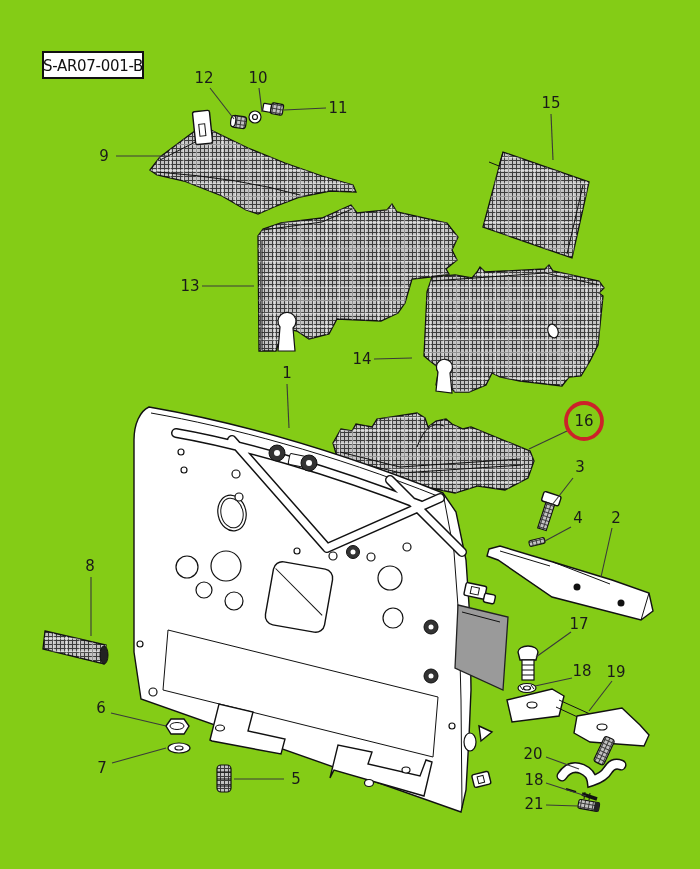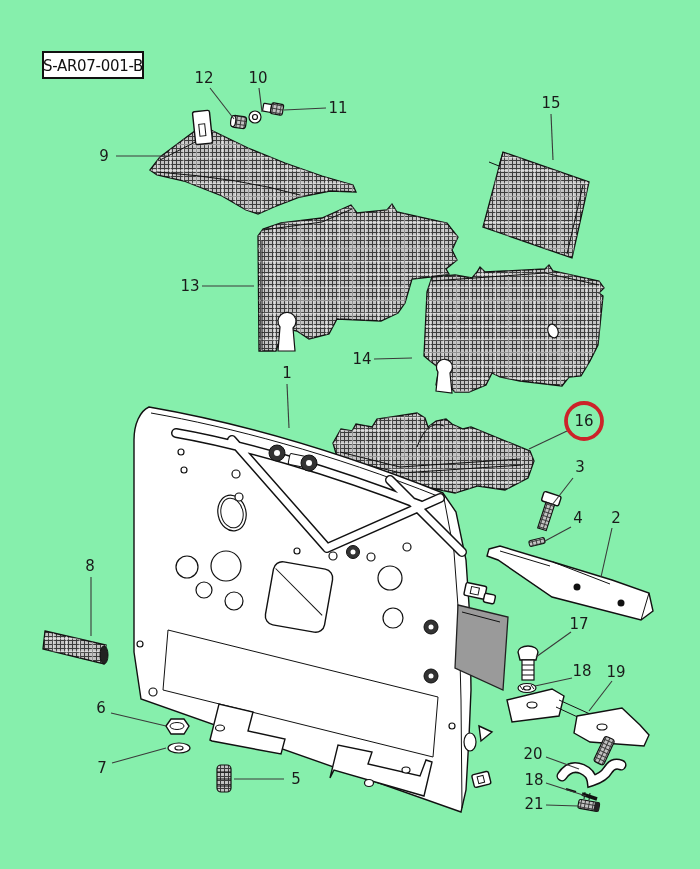--- a/index.html
+++ b/index.html
@@ -1,16 +1,16 @@
 <!DOCTYPE html>
 <html><head>
 <meta charset="utf-8">
 <style>
   html,body{margin:0;padding:0;background:#fff;}
-  #canvas{position:relative;width:700px;height:869px;background:#86efac;overflow:hidden;}
+  #canvas{position:relative;width:700px;height:869px;background:#84cc16;overflow:hidden;}
   svg{display:block;}
   .pad{fill:url(#hatch);stroke:#111;stroke-width:1.3;}
   .padplaid{fill:url(#plaid);stroke:none;}
   .fold{fill:none;stroke:#111;stroke-width:1;}
   .metal{fill:#ffffff;stroke:#111;stroke-width:1.4;}
   .thin{fill:none;stroke:#111;stroke-width:1;}
   .hole{fill:#ffffff;stroke:#111;stroke-width:1.2;}
   .dark{fill:#333;stroke:#111;stroke-width:1;}
   .leader{stroke:#3a3a3a;stroke-width:1.1;}
   .callout{font:15px "DejaVu Sans","Liberation Sans",sans-serif;fill:#1a1a1a;text-anchor:middle;dominant-baseline:central;}

